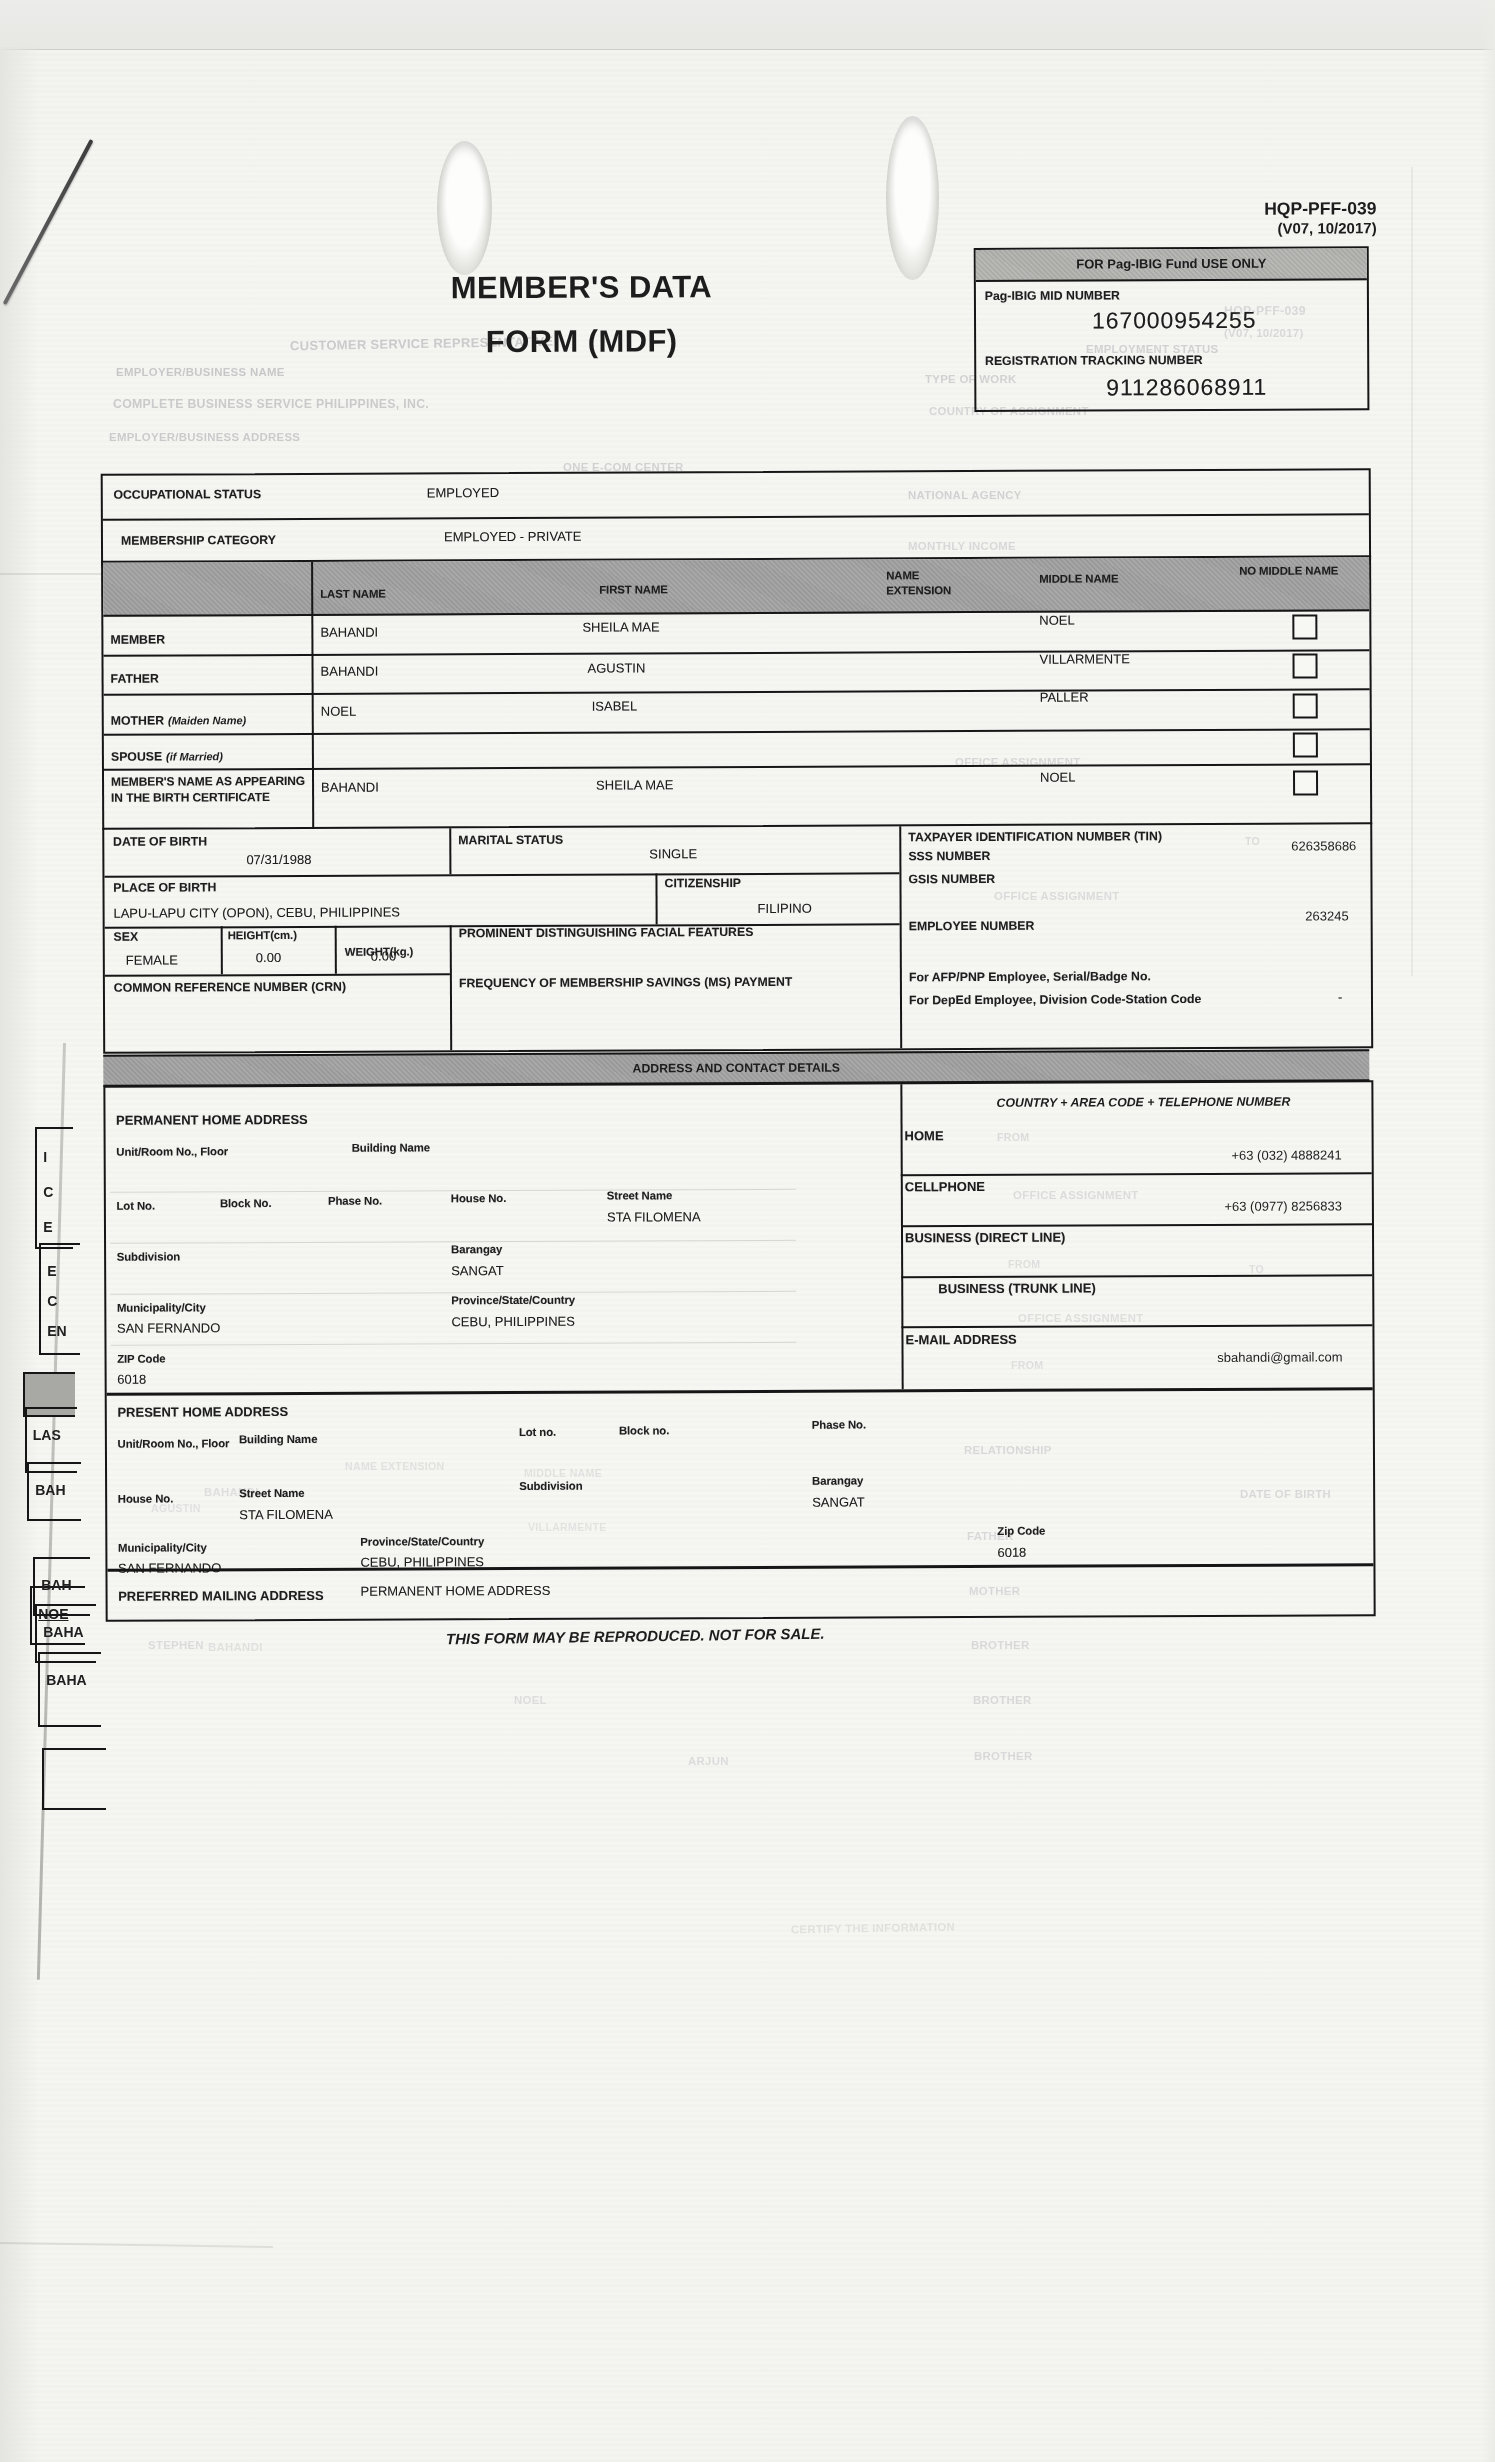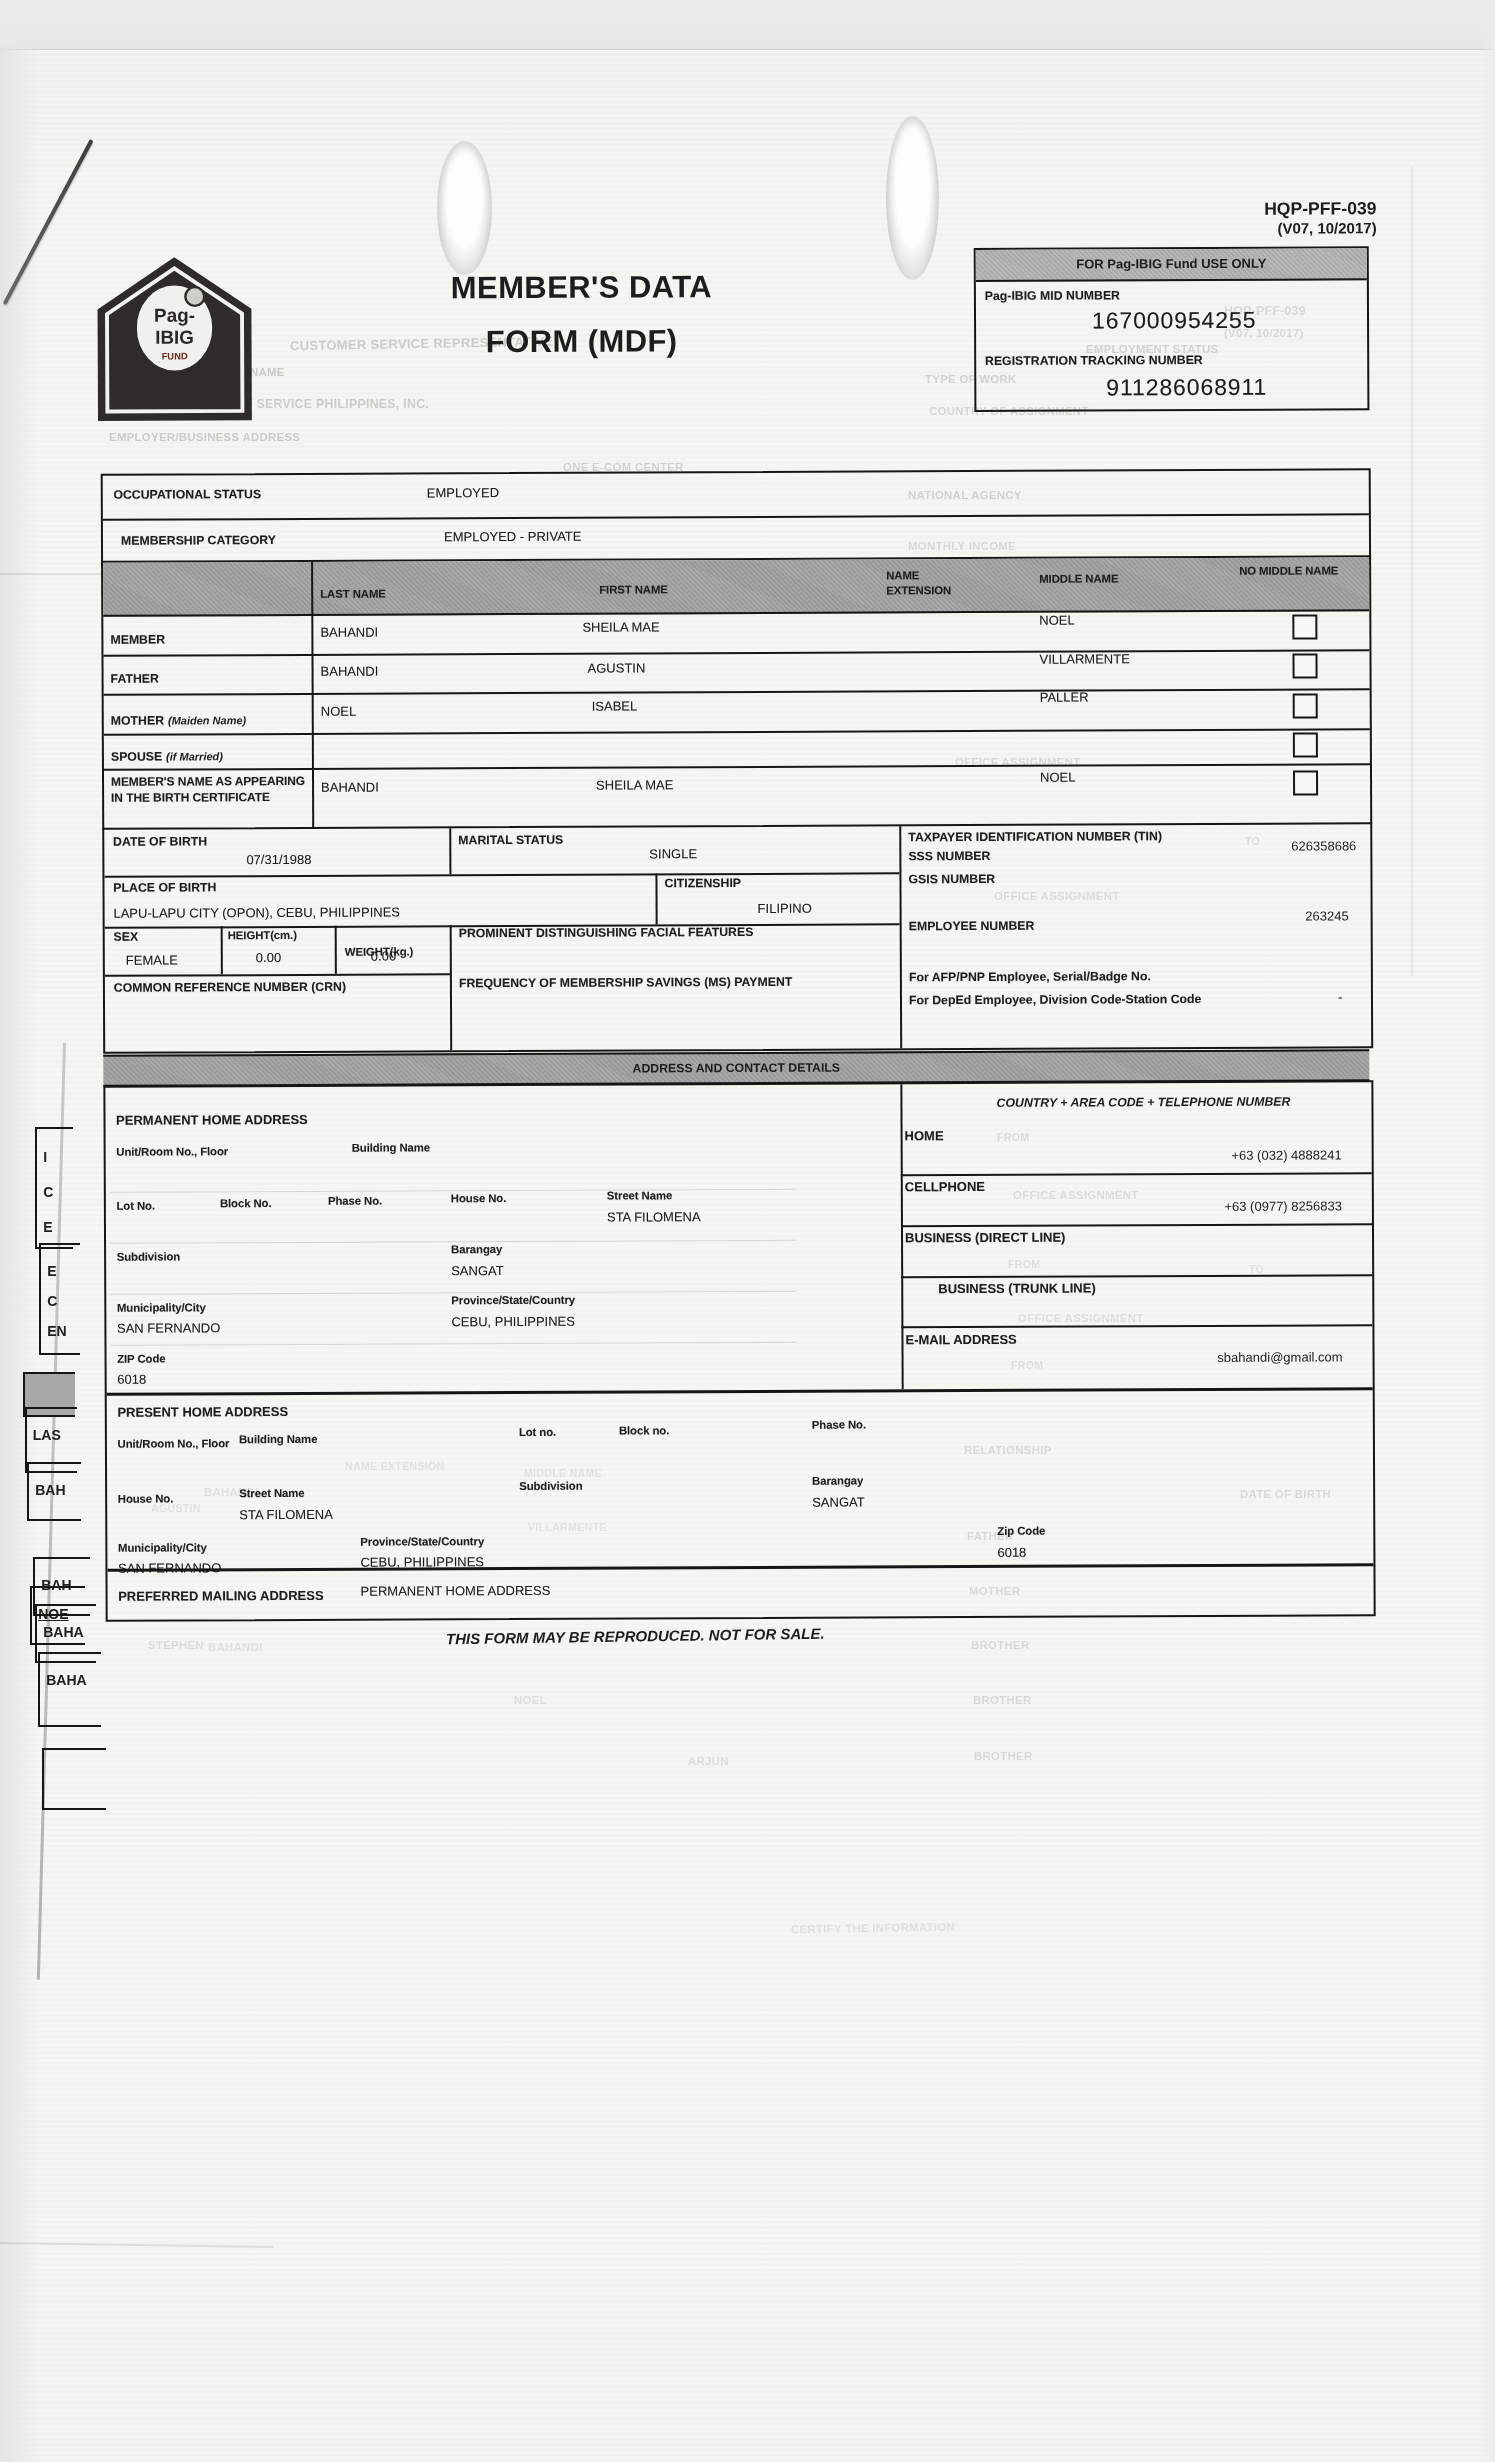--- a/index.html
+++ b/index.html
@@ -131,33 +131,20 @@
     <div class="upcell" style="left: 42px; top: 1748px; width: 56px; height: 47px;"></div>
   </div>
 
 <div id="form-layer">
 
   <div class="abs" style="left:1170px;top:201px;width:211px;text-align:right;">
     <div style="font-weight:bold;font-size:17.6px;">HQP-PFF-039</div>
     <div style="font-weight:bold;font-size:15px;">(V07, 10/2017)</div>
   </div>
 
-  <div class="abs" style="left:100px;top:253px;width:157px;height:167px;">
-    <svg width="157" height="167" viewBox="0 0 100 106">
-      <path d="M50 1 L99 34 L99 105 L1 105 L1 34 Z" fill="#2e2c29"></path>
-      <path d="M50 8 L93 37 L93 99 L7 99 L7 37 Z" fill="none" stroke="#f2f2ef" stroke-width="2.5"></path>
-      <path d="M18 52 Q14 84 42 92 L58 92 Q86 84 82 52 Z" fill="#2e2c29"></path>
-      <ellipse cx="50" cy="46" rx="25" ry="28" fill="#f0f0ec" stroke="#2e2c29" stroke-width="2"></ellipse>
-      <path d="M40 72 Q50 80 60 72 L60 92 Q50 100 40 92 Z" fill="#2e2c29"></path>
-      <text x="50" y="42" font-size="12" font-weight="bold" text-anchor="middle" fill="#2b2926" font-family="Liberation Sans, sans-serif">Pag-</text>
-      <text x="50" y="56" font-size="12" font-weight="bold" text-anchor="middle" fill="#2b2926" font-family="Liberation Sans, sans-serif">IBIG</text>
-      <text x="50" y="66" font-size="6" font-weight="bold" text-anchor="middle" fill="#6b2b20" font-family="Liberation Sans, sans-serif">FUND</text>
-      <circle cx="63" cy="26" r="6" fill="#cfcfca" stroke="#2e2c29" stroke-width="1.5"></circle>
-    </svg>
-  </div>
 
   <div class="abs centered" style="left:361px;top:269px;width:449px;">
     <div style="font-weight:bold;font-size:31px;letter-spacing:0.4px;">MEMBER'S DATA</div>
     <div style="font-weight:bold;font-size:31px;letter-spacing:0.4px;margin-top:17.6px;">FORM (MDF)</div>
   </div>
 
   <div class="abs boxed" style="left:978px;top:249px;width:391px;height:160px;">
     <div class="graybar centered" style="position:absolute;left:0;top:0;width:100%;height:30px;border-bottom:2.2px solid #161616;font-weight:bold;font-size:13px;line-height:30px;background-color:#b3b3b0;">FOR Pag-IBIG Fund USE ONLY</div>
     <div class="abs lbl14" style="left:8.8px;top:39px;">Pag-IBIG MID NUMBER</div>
     <div class="abs bignum" style="left:116px;top:58px;">167000954255</div>

